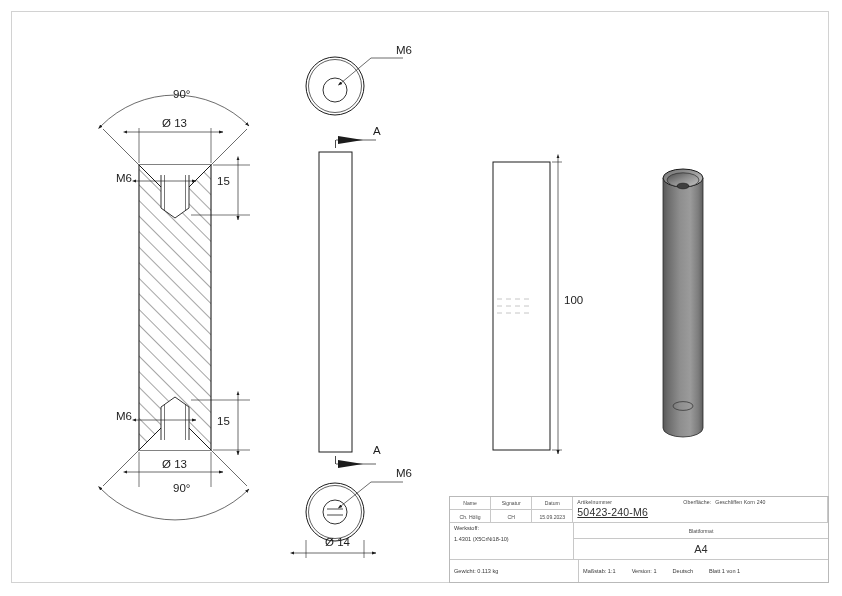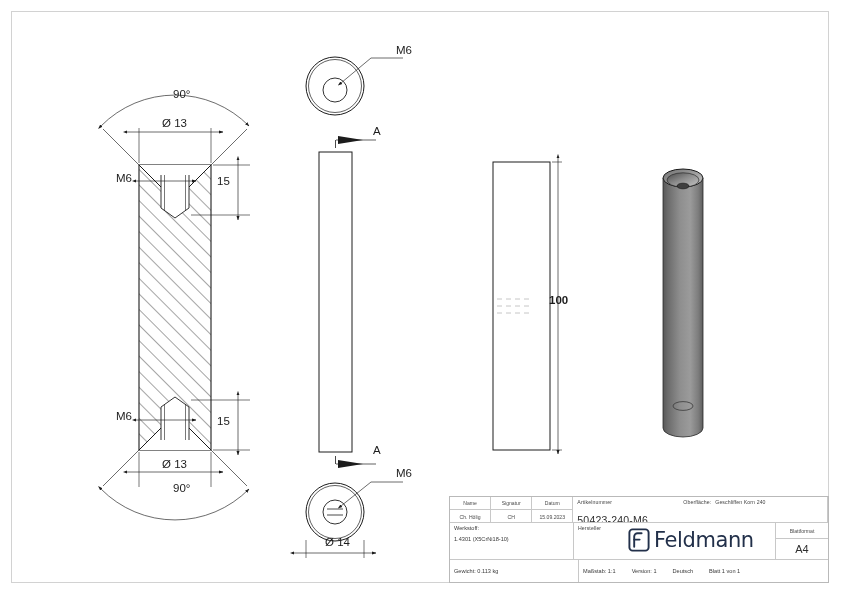--- a/index.html
+++ b/index.html
@@ -278,67 +278,56 @@
   <div class="dim" style="left:201px; top:415px;">15</div>
   <div class="dim" style="left:146px; top:458px;">Ø 13</div>
   <div class="dim" style="left:157px; top:482px;">90°</div>
 
   <div class="dim" style="left:380px; top:44px;">M6</div>
   <div class="sec-letter" style="left:373px; top:125px;">A</div>
   <div class="sec-letter" style="left:373px; top:444px;">A</div>
   <div class="dim" style="left:380px; top:467px;">M6</div>
   <div class="dim" style="left:309px; top:536px;">Ø 14</div>
 
-  <div class="dim" style="left:533px; top:294px;font-weight:bold;">100</div>
+  <div class="dim" style="left:548px; top:294px;">100</div>
 
   <div id="title-block">
 
     <div class="tb-row tb-divider" id="tb-top">
 
       <div id="tb-names">
         <div class="nm-head">
           <div class="ncell">Name</div>
           <div class="ncell">Signatur</div>
           <div class="ncell lastc">Datum</div>
         </div>
         <div class="nm-body">
           <div class="ncell">Ch. Hölig</div>
           <div class="ncell">CH</div>
           <div class="ncell lastc">15.09.2023</div>
         </div>
       </div>
 
       <div class="tb-cell last" id="tb-artnr" style="width:256px;">
         <div class="tb-label">Artikelnummer</div>
-        <div class="tb-value-lg" style="margin-top:9px;text-decoration:underline;">50423-240-M6</div>
+        <div class="tb-value-lg" style="margin-top:1px;text-decoration:underline;">50423-240-M6</div>
         <div style="position:absolute; left:110px; top:2px; display:flex; gap:4px;">
           <span class="tb-label">Oberfläche:</span>
           <span class="tb-label">Geschliffen Korn 240</span>
         </div>
       </div>
     </div>
 
     <div class="tb-row" id="tb-mid">
 
       <div class="tb-cell" id="tb-werkstoff">
         <div class="tb-value">Werkstoff:</div>
         <div class="tb-value" style="margin-top:5px;">1.4301 (X5CrNi18-10)</div>
       </div>
 
-      <div class="tb-cell" id="tb-hersteller">
-        <div class="tb-label">Hersteller</div>
-        <div class="logo-wrap">
-          <svg width="22" height="24" viewBox="0 0 22 24">
-            <rect x="1.4" y="1.4" width="19.2" height="21.2" rx="3.2" ry="3.2" fill="none" stroke="#22304a" stroke-width="1.9"></rect>
-            <path d="M13.6 5.2 L9.6 5.2 A3.4 3.4 0 0 0 6.2 8.6 L6.2 18.8" fill="none" stroke="#22304a" stroke-width="1.9" stroke-linecap="round"></path>
-            <line x1="6.2" y1="11.6" x2="11.6" y2="11.6" stroke="#22304a" stroke-width="1.9" stroke-linecap="round"></line>
-          </svg>
-          <span class="logo-text">Feldmann</span>
-        </div>
-      </div>
 
       <div id="tb-format">
         <div class="fmt-head">Blattformat</div>
         <div class="fmt-body">A4</div>
       </div>
     </div>
 
     <div class="tb-row" id="tb-bottom">
       <div id="tb-gewicht">
         <span class="tb-value">Gewicht: 0.113 kg</span>

